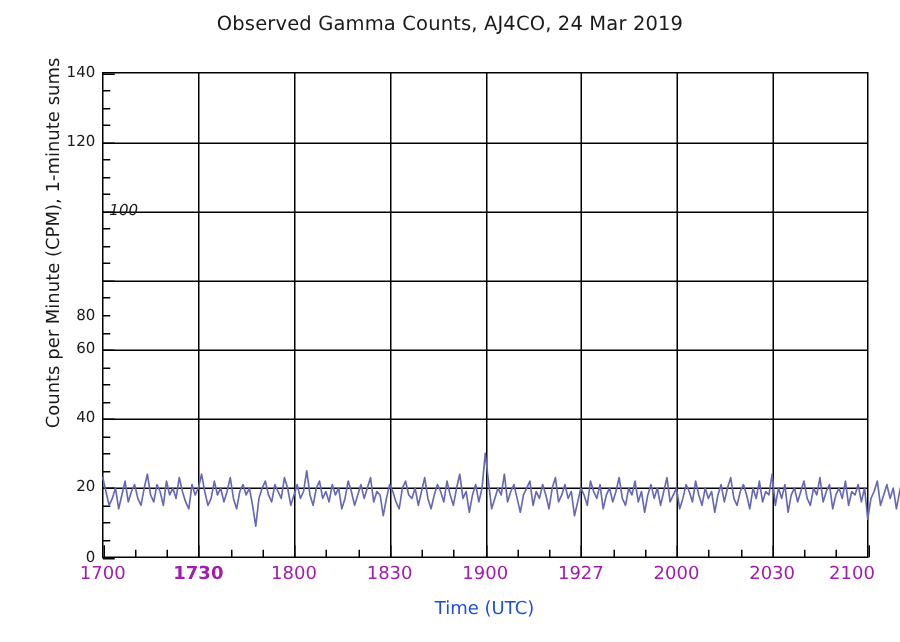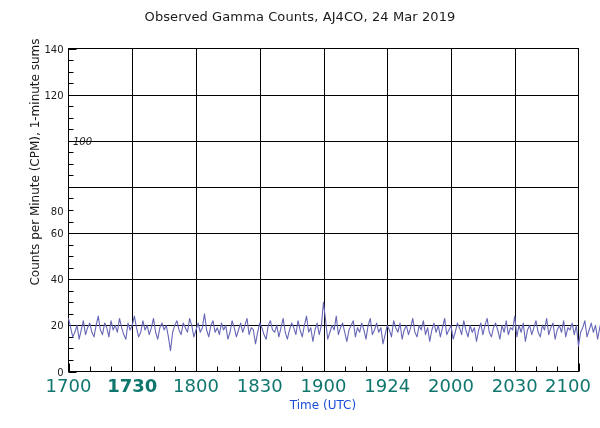--- a/index.html
+++ b/index.html
@@ -63,22 +63,22 @@
     white-space: nowrap;
     transform: translateY(-50%);
   }
   .ytick-wrap {
     position: absolute;
     left: 0; top: 0; width: 600px; height: 428px;
   }
   .xtick-label {
     position: absolute;
     top: 375px;
-    font-size: 18px;
-    color: #0f766e;
+    font-size: 12px;
+    color: #a21caf;
     text-align: center;
     white-space: nowrap;
     transform: translateX(-50%);
   }
   svg.plot {
     position: absolute;
     left: 0;
     top: 0;
   }
 </style>
@@ -178,19 +178,19 @@
       <div class="ytick-label" style="top: 140.786px; right: 508px; font-style: italic;">100</div>
       <div class="ytick-label" style="top: 94.6429px; right: 536.5px;">120</div>
       <div class="ytick-label" style="top: 48.5px; right: 536.5px;">140</div>
     </div>
   <div class="ytick-wrap" id="xticks">
       <div class="xtick-label" style="left: 68.5px;">1700</div>
       <div class="xtick-label" style="left: 132.25px; font-weight: bold;">1730</div>
       <div class="xtick-label" style="left: 196px;">1800</div>
       <div class="xtick-label" style="left: 259.75px; text-align: right;">1830</div>
       <div class="xtick-label" style="left: 323.5px;">1900</div>
-      <div class="xtick-label" style="left: 387.25px;">1924</div>
+      <div class="xtick-label" style="left: 387.25px;">1927</div>
       <div class="xtick-label" style="left: 451px;">2000</div>
       <div class="xtick-label" style="left: 514.75px;">2030</div>
       <div class="xtick-label" style="left: 568px;">2100</div>
     </div>
 
 </div>
 
 </body></html>

